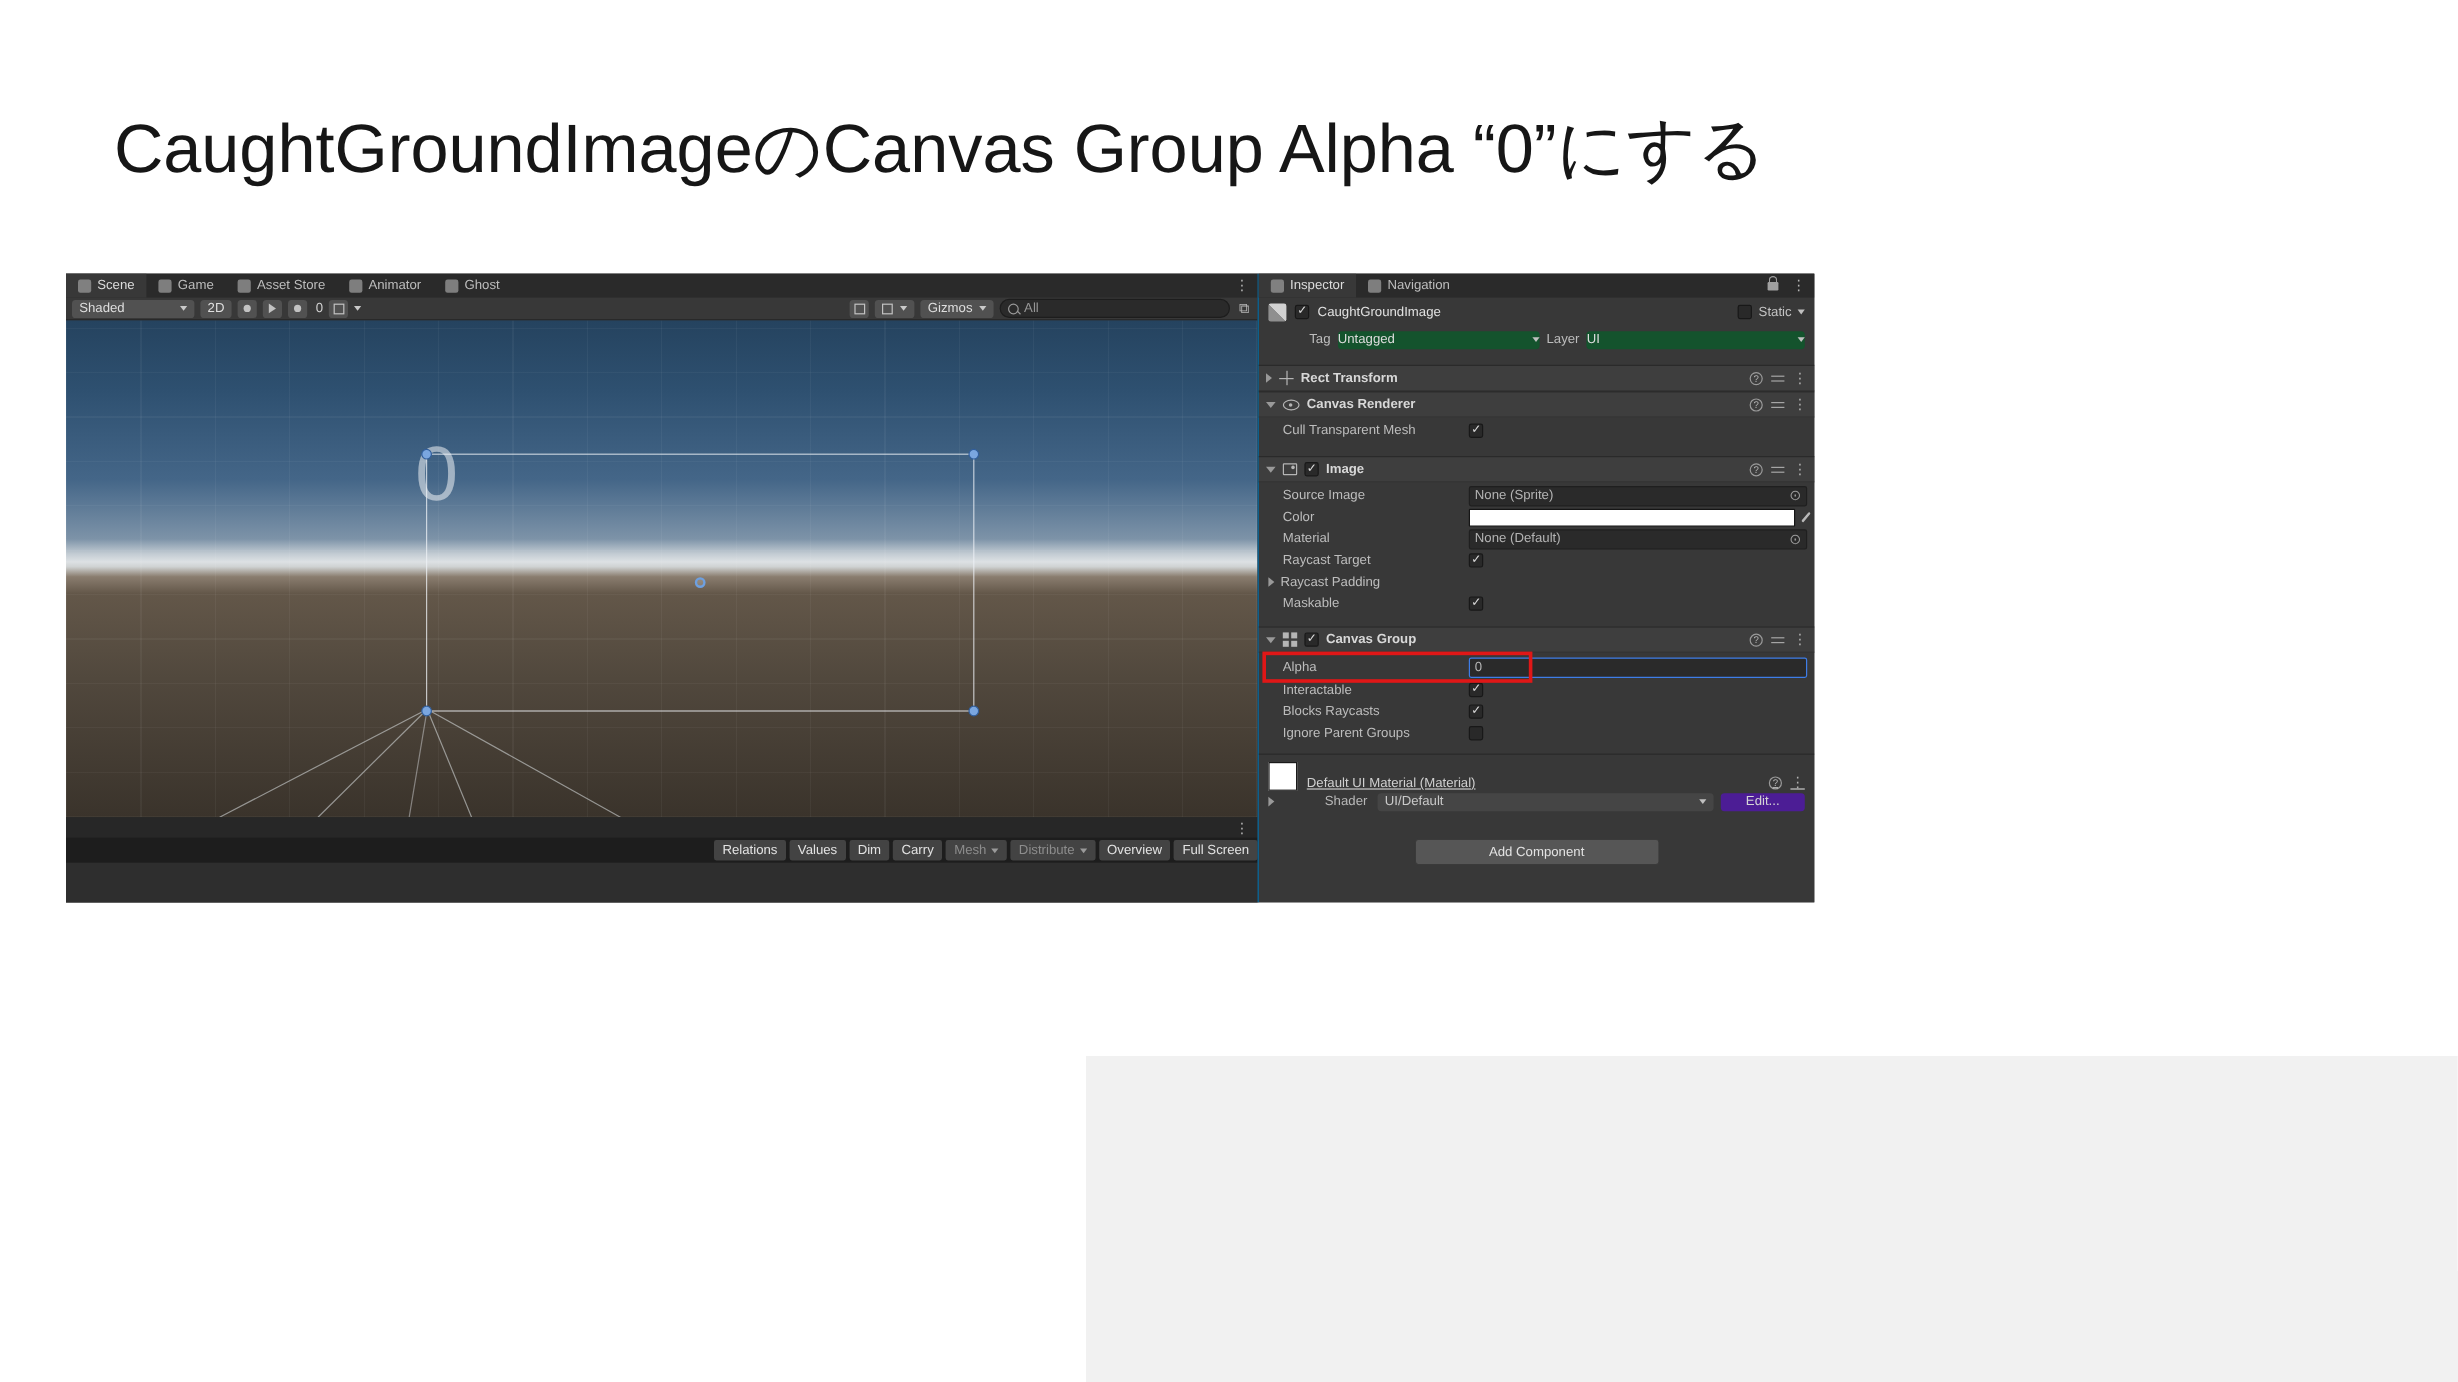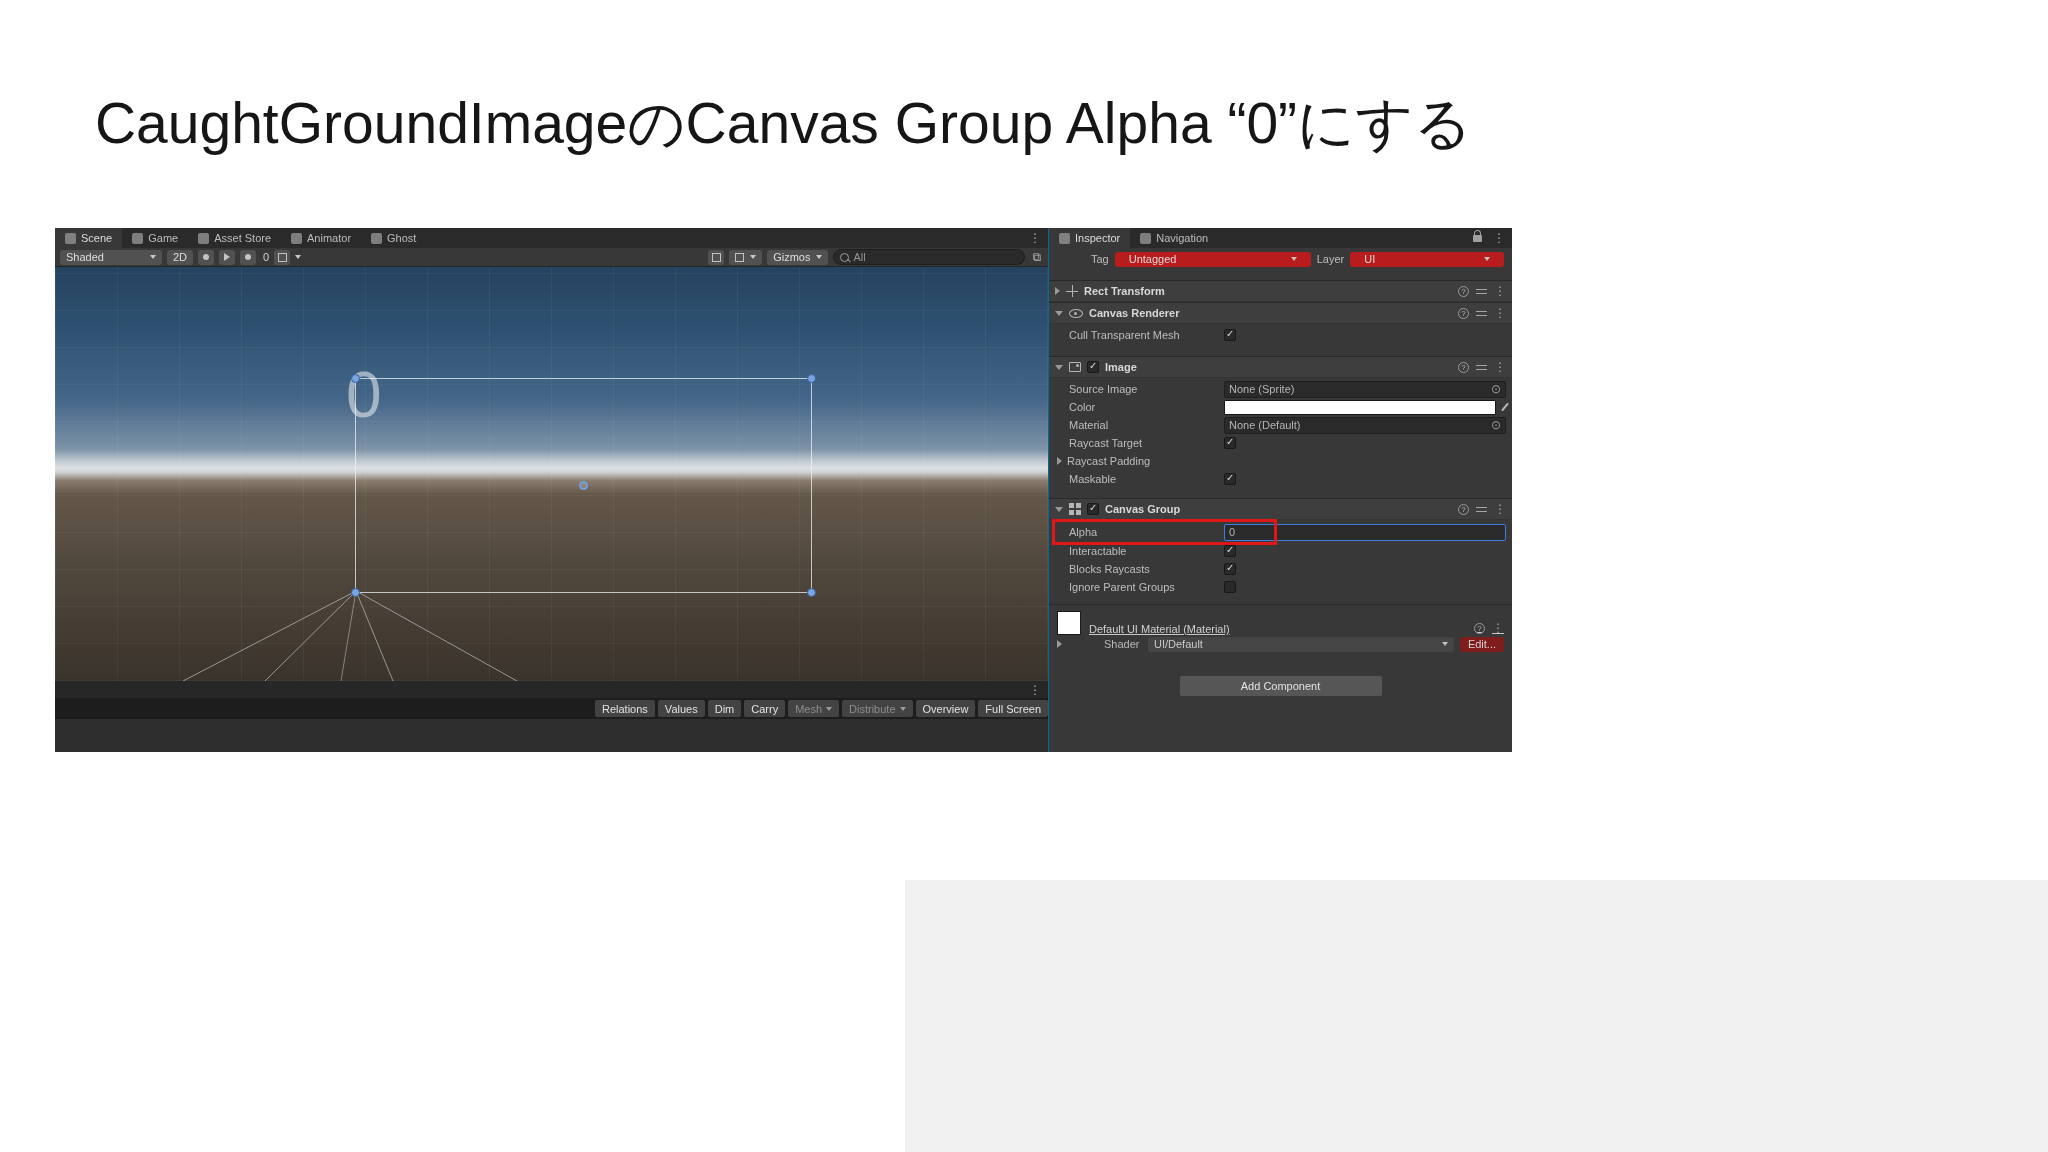--- a/index.html
+++ b/index.html
@@ -82,22 +82,22 @@
 
   .insp-header { height:24px; display:flex; align-items:center; gap:7px; padding:0 8px; }
   .cube { width:15px; height:15px; border-radius:2px;
     background:linear-gradient(225deg,#d2d2d2 0 50%,#8f8f8f 50% 100%); }
   .obj-name { color:#e0e0e0; flex:1; }
   .static-wrap { display:flex; align-items:center; gap:5px; color:#c4c4c4; }
   .darr { width:0; height:0; border-left:3px solid transparent; border-right:3px solid transparent; border-top:4px solid #c0c0c0; }
 
   .tagrow { height:22px; display:flex; align-items:center; padding-left:42px; padding-right:8px; gap:6px; color:#bdbdbd; }
   .tagrow .dd1 { width:168px; } .tagrow .dd2 { flex:1; }
-  .seldd { background:#b91c1c; border-radius:3px; height:15px; display:flex; align-items:center;
-    justify-content:space-between; padding:0 14px; color:#dcdcdc; }
+  .seldd { background:#14532d; border-radius:3px; height:15px; display:flex; align-items:center;
+    justify-content:space-between; padding:0 0; color:#dcdcdc; }
 
   .spacer10 { height:10px; } .spacer12 { height:12px; } .spacer8 { height:8px; } .spacer2 { height:2px; }
 
   .chead { height:20px; background:#3e3e3e; border-top:1px solid #2a2a2a; border-bottom:1px solid #343434;
     display:flex; align-items:center; gap:6px; padding:0 6px; }
   .ctitle { font-weight:bold; color:#d8d8d8; flex:1; }
   .fold { width:0; height:0; border-top:4px solid transparent; border-bottom:4px solid transparent; border-left:5px solid #999; }
   .fold.open { border-left:4px solid transparent; border-right:4px solid transparent; border-top:5px solid #999; border-bottom:none; }
   .hright { display:flex; align-items:center; gap:7px; color:#aaaaaa; }
   .mini-help { width:11px; height:11px; border:1px solid #9a9a9a; border-radius:50%; font-size:8px;
@@ -133,21 +133,21 @@
   .alpha-field { border:1px solid #3e7de7; justify-content:flex-start; }
   .red-box { position:absolute; left:3px; top:-3px; width:219px; height:20px; border:3px solid #e01717; pointer-events:none; z-index:5; }
 
   .mat-header { height:30px; border-top:1px solid #2a2a2a; display:flex; align-items:flex-end; gap:8px; padding:0 8px;text-decoration:underline; }
   .swatch { width:22px; height:22px; background:#ffffff; border:1px solid #1a1a1a; }
   .mat-title { flex:1; color:#d0d0d0; }
   .shader-row { height:18px; display:flex; align-items:center; gap:6px; padding:0 8px 0 8px; color:#b8b8b8; }
   .shader-label { width:38px; margin-left:36px; }
   .shader-dd { flex:1; background:#454545; border-radius:3px; height:15px; display:flex; align-items:center;
     justify-content:space-between; padding:0 6px; color:#c9c9c9; }
-  .edit-btn { background:#7f1d1d; border-radius:3px; height:15px; display:flex; align-items:center; padding:0 8px; color:#d5d5d5; }
+  .edit-btn { background:#4c1d95; border-radius:3px; height:15px; display:flex; align-items:center; padding:0 21px; color:#d5d5d5; }
 
   .addc-wrap { display:flex; justify-content:center; margin-top:22px; }
   .addc { width:202px; height:20px; background:#565656; border:1px solid #3a3a3a; border-radius:3px;
     display:flex; align-items:center; justify-content:center; color:#e2e2e2; }
 </style>
 </head>
 <body>
 
 <div class="slide-title">CaughtGroundImageのCanvas Group Alpha “0”にする</div>
 <div class="bg-shade"></div>
@@ -288,20 +288,30 @@
       </div>
       <div class="tab">
         <span class="tico"></span>
         <span>Navigation</span>
       </div>
       <div class="bar-spacer"></div>
       <span class="lock"></span>
       <div class="more-dots">⋮</div>
     </div>
 
+    <div class="insp-header">
+      <span class="cube"></span>
+      <span class="cb on"></span>
+      <span class="obj-name">CaughtGroundImage</span>
+      <span class="static-wrap">
+        <span class="cb"></span>
+        <span>Static</span>
+        <span class="darr"></span>
+      </span>
+    </div>
 
     <div class="tagrow">
       <span>Tag</span>
       <span class="seldd dd1">
         <span>Untagged</span>
           <span class="darr"></span>
       </span>
       <span>Layer</span>
       <span class="seldd dd2">
         <span>UI</span>

